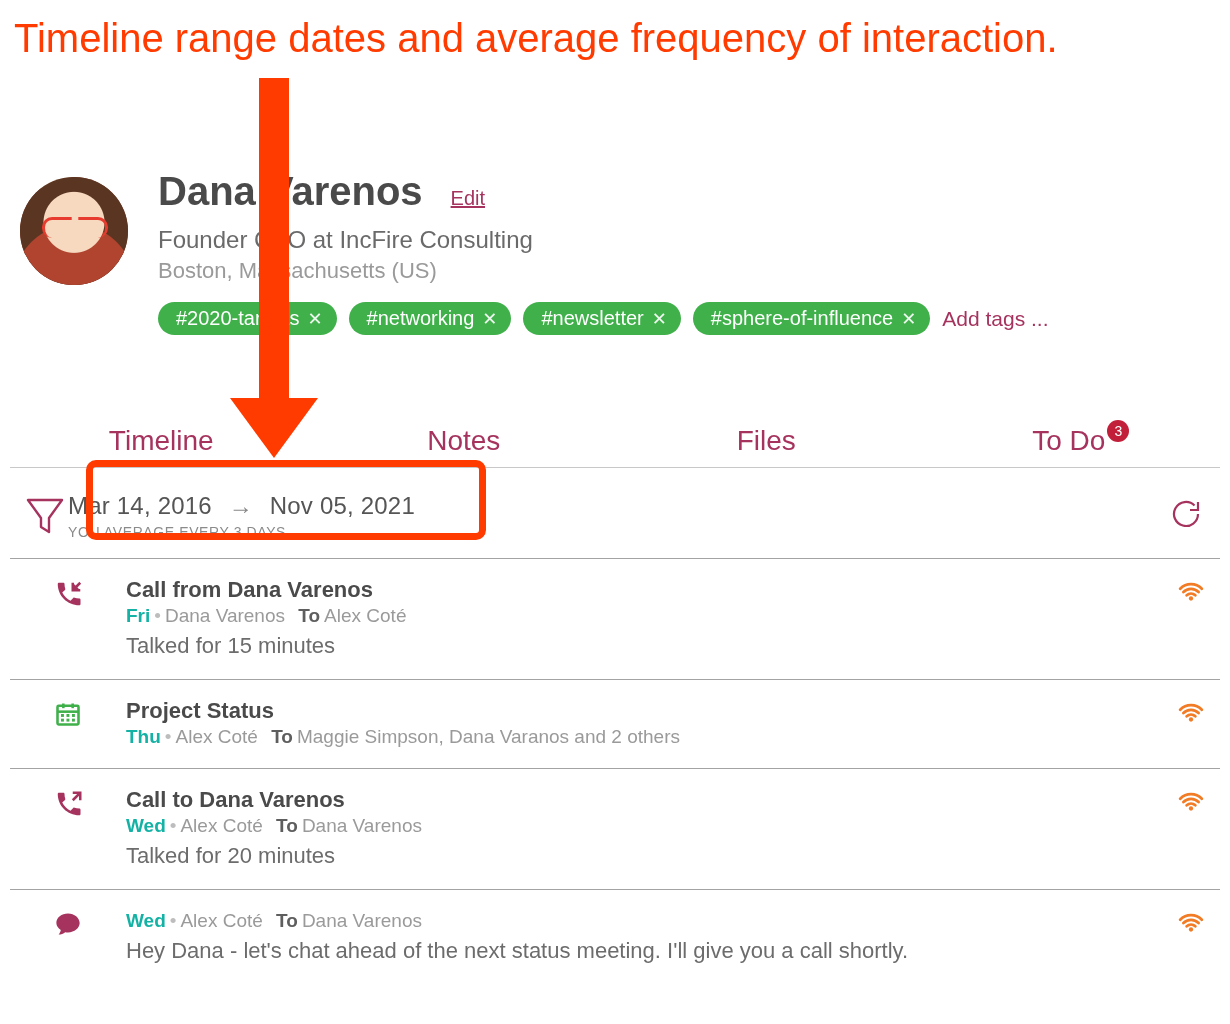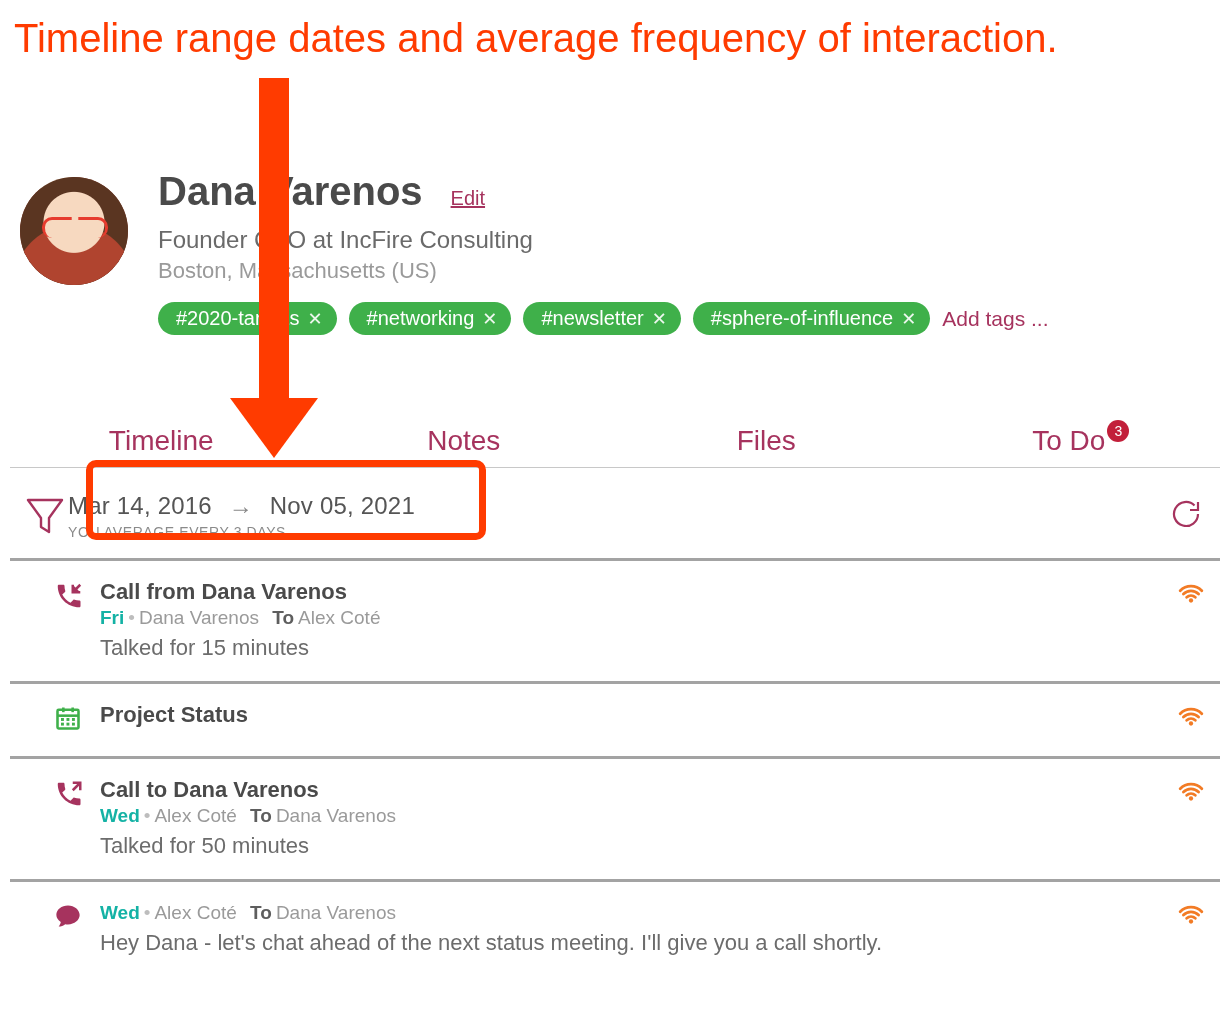--- a/index.html
+++ b/index.html
@@ -144,23 +144,23 @@
   .funnel-icon svg { display:block; }
   .range-block { flex:1; }
   .range-dates { font-size:24px; color:#555; letter-spacing:.2px; }
   .range-dates .arrow { margin:0 10px; color:#888; }
   .range-sub { font-size:14px; letter-spacing:.6px; color:#8a8a8a; margin-top:4px; text-transform:uppercase; }
   .refresh-icon { cursor:pointer; }
 
   
   .item {
     display:flex;
-    gap:12px;
+    gap:38px;
     padding:18px 16px 20px 44px;
-    border-top:3px solid #a3a3a3;
+    border-top:1px solid #a3a3a3;
   }
   .item:first-of-type { border-top:none; }
   .item-icon { width:34px; flex:none; padding-top:2px; }
   .item-body { flex:1; }
   .item-title { font-size:22px; font-weight:700; color:#4a4a4a; }
   .item-meta { font-size:19px; color:#9a9a9a; margin-top:2px; }
   .item-meta .day { color:#14b2a5; font-weight:600; }
   .item-meta .to { color:#5e5e5e; font-weight:700; margin:0 4px 0 8px; }
   .item-text { font-size:22px; color:#6c6c6c; margin-top:6px; }
   .wifi-icon { flex:none; padding-top:4px; cursor:pointer; }
@@ -278,20 +278,24 @@
           <rect x="10.7" y="12" width="2.5" height="2.5"></rect>
           <rect x="15.4" y="12" width="2.5" height="2.5"></rect>
           <rect x="6" y="16" width="2.5" height="2.5"></rect>
           <rect x="10.7" y="16" width="2.5" height="2.5"></rect>
           <rect x="15.4" y="16" width="2.5" height="2.5"></rect>
         </g>
       </svg>
   </div>
   <div class="item-body">
     <div class="item-title">Project Status</div>
+    <div class="item-meta">
+      <span class="day">Thu</span><span class="sep">•</span><span>Alex Coté</span>
+      <span class="to">To</span><span>Maggie Simpson, Dana Varanos and 2 others</span>
+    </div>
   </div>
   <div class="wifi-icon">
     <svg width="26" height="22" viewBox="0 0 24 20">
         <path d="M12 18a2 2 0 1 0 0-4 2 2 0 0 0 0 4z" fill="#f27b25"></path>
         <path d="M5 10a10 10 0 0 1 14 0" fill="none" stroke="#f27b25" stroke-width="2.6" stroke-linecap="round"></path>
         <path d="M8 13a6 6 0 0 1 8 0" fill="none" stroke="#f27b25" stroke-width="2.6" stroke-linecap="round"></path>
         <path d="M2 7a14 14 0 0 1 20 0" fill="none" stroke="#f27b25" stroke-width="2.6" stroke-linecap="round"></path>
       </svg>
   </div>
 </div>
@@ -302,21 +306,21 @@
         <path fill="#a6335e" d="M6.6 10.8c1.4 2.8 3.8 5.2 6.6 6.6l2.2-2.2c.3-.3.7-.4 1-.2 1.2.4 2.5.6 3.8.6.6 0 1 .4 1 1V20c0 .6-.4 1-1 1C10.6 21 3 13.4 3 4c0-.6.4-1 1-1h3.4c.6 0 1 .4 1 1 0 1.3.2 2.6.6 3.8.1.3 0 .7-.2 1l-2.2 2z"></path>
         <path d="M15 9 L21 3 M21 9 V3 H15" stroke="#a6335e" stroke-width="2" fill="none"></path>
       </svg>
   </div>
   <div class="item-body">
     <div class="item-title">Call to Dana Varenos</div>
     <div class="item-meta">
       <span class="day">Wed</span><span class="sep">•</span><span>Alex Coté</span>
       <span class="to">To</span><span>Dana Varenos</span>
     </div>
-    <div class="item-text">Talked for 50 minutes</div>
+    <div class="item-text">Talked for 20 minutes</div>
   </div>
   <div class="wifi-icon">
     <svg width="26" height="22" viewBox="0 0 24 20">
         <path d="M12 18a2 2 0 1 0 0-4 2 2 0 0 0 0 4z" fill="#f27b25"></path>
         <path d="M5 10a10 10 0 0 1 14 0" fill="none" stroke="#f27b25" stroke-width="2.6" stroke-linecap="round"></path>
         <path d="M8 13a6 6 0 0 1 8 0" fill="none" stroke="#f27b25" stroke-width="2.6" stroke-linecap="round"></path>
         <path d="M2 7a14 14 0 0 1 20 0" fill="none" stroke="#f27b25" stroke-width="2.6" stroke-linecap="round"></path>
       </svg>
   </div>
 </div>

